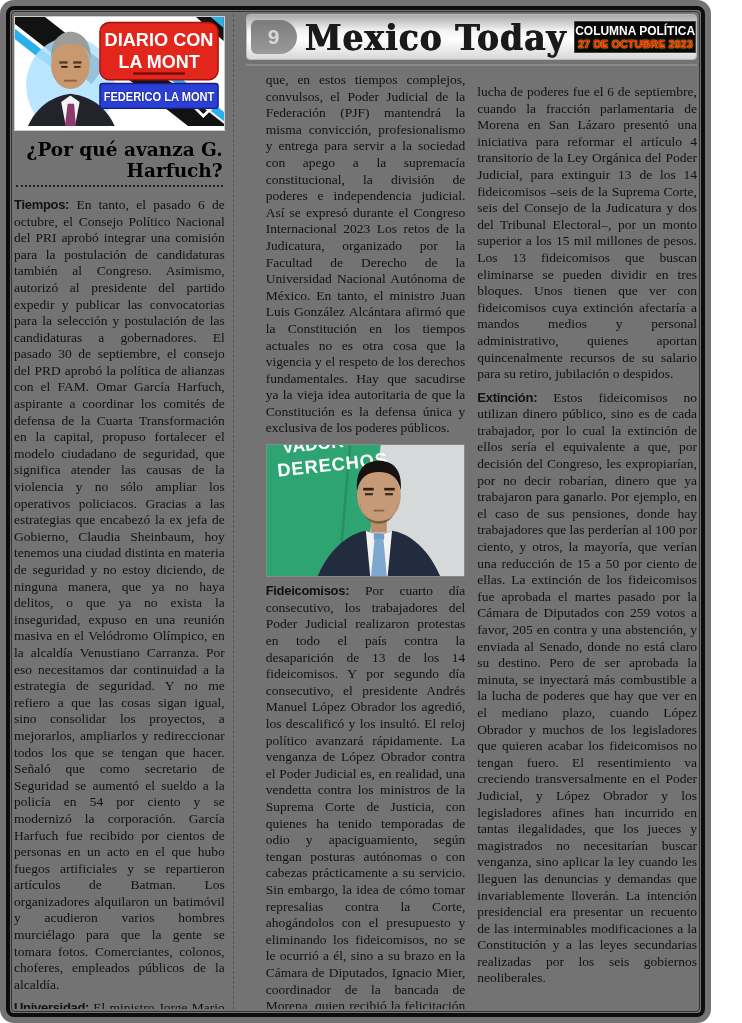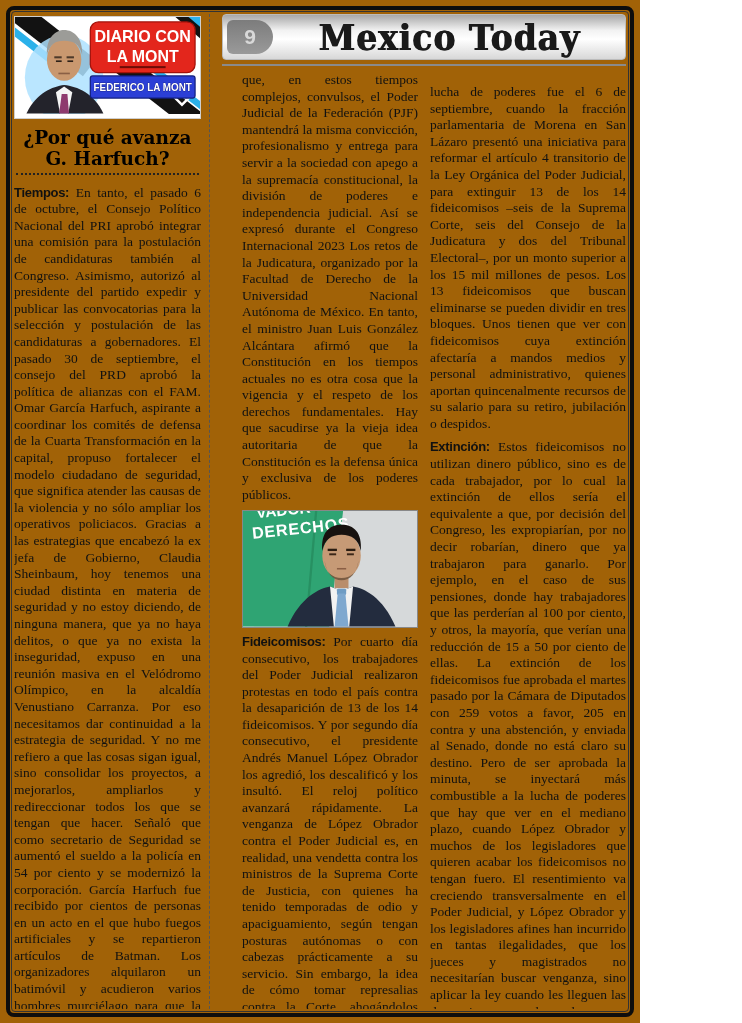--- a/index.html
+++ b/index.html
@@ -1,17 +1,17 @@
 <!DOCTYPE html>
 <html><head>
 <meta charset="utf-8">
 <style>
   html,body{margin:0;padding:0;background:#fff;}
-  .page{position:relative;width:640px;height:1023px;background:#a16207;box-sizing:border-box;
-        font-family:"Liberation Serif",serif;overflow:hidden;}
+  .page{position:relative;width:711px;height:1023px;background:#737373;box-sizing:border-box;
+        font-family:"Liberation Serif",serif;overflow:hidden;border-radius:14px;}
   .frame{position:absolute;inset:6px;border:4px solid #0d0d0d;border-radius:8px;box-sizing:border-box;}
   .frame::before{content:"";position:absolute;inset:1px;border:1px solid #333;border-radius:4px;pointer-events:none;}
   .content{position:absolute;inset:14px;display:grid;
            grid-template-columns:1fr 1fr 1fr;grid-template-rows:52px 1fr;
            column-gap:12px;box-sizing:border-box;overflow:hidden;}
   .col-left{grid-column:1;grid-row:1/3;padding-right:8px;border-right:1px dashed #555;overflow:hidden;}
   .masthead-row{grid-column:2/4;grid-row:1;display:flex;align-items:stretch;
                 border-bottom:2px solid #8a8a8a;padding-bottom:4px;}
   .col-mid{grid-column:2;grid-row:2;padding-top:6px;overflow:hidden;margin-left:20px;}
   .col-right{grid-column:3;grid-row:2;padding-top:6px;overflow:hidden;margin-top:12px;}
@@ -35,21 +35,21 @@
   .col-badge .l2{font-size:11.5px;color:#ee2212;white-space:nowrap;
                  text-shadow:0 0 1px #ffd400,0 0 2px #ffd400;transform:scaleX(0.95);}
 
   
   .body-text{font-size:13.5px;line-height:16.6px;text-align:justify;color:#111;margin:0 0 7px 0;}
   .sec-label{font-family:"Liberation Sans",sans-serif;font-weight:bold;font-size:13px;
              text-decoration-thickness:2px;letter-spacing:-0.3px;}
 
   
   .logo-wrap{border:1px solid #cfcfcf;margin:2px 0 8px 0;background:#fff;}
-  .headline{font-family:"DejaVu Serif",serif;font-weight:bold;font-size:18.5px;text-align:center;
+  .headline{font-family:"DejaVu Serif",serif;font-weight:bold;font-size:18.5px;text-align:right;
             margin:4px 2px 10px 2px;padding-bottom:4px;border-bottom:2px dotted #222;color:#000;}
 
   
   .photo-wrap{border:1px solid #888;margin:2px 0 6px 0;line-height:0;background:#d6d9da;}
   svg text{font-family:"Liberation Sans",sans-serif;}
 </style>
 </head>
 <body>
 
 <div class="page">
@@ -106,20 +106,24 @@
 
       <p class="body-text"><span class="sec-label">Tiempos:</span> <span>En tanto, el pasado 6 de octubre, el Consejo Político Nacional del PRI aprobó integrar una comisión para la postulación de candidaturas también al Congreso. Asimismo, autorizó al presidente del partido expedir y publicar las convocatorias para la selección y postulación de las candidaturas a gobernadores. El pasado 30 de septiembre, el consejo del PRD aprobó la política de alianzas con el FAM. Omar García Harfuch, aspirante a coordinar los comités de defensa de la Cuarta Transformación en la capital, propuso fortalecer el modelo ciudadano de seguridad, que significa atender las causas de la violencia y no sólo ampliar los operativos policiacos. Gracias a las estrategias que encabezó la ex jefa de Gobierno, Claudia Sheinbaum, hoy tenemos una ciudad distinta en materia de seguridad y no estoy diciendo, de ninguna manera, que ya no haya delitos, o que ya no exista la inseguridad, expuso en una reunión masiva en el Velódromo Olímpico, en la alcaldía Venustiano Carranza. Por eso necesitamos dar continuidad a la estrategia de seguridad. Y no me refiero a que las cosas sigan igual, sino consolidar los proyectos, a mejorarlos, ampliarlos y redireccionar todos los que se tengan que hacer. Señaló que como secretario de Seguridad se aumentó el sueldo a la policía en 54 por ciento y se modernizó la corporación. García Harfuch fue recibido por cientos de personas en un acto en el que hubo fuegos artificiales y se repartieron artículos de Batman. Los organizadores alquilaron un batimóvil y acudieron varios hombres murciélago para que la gente se tomara fotos. Comerciantes, colonos, choferes, empleados públicos de la alcaldía.</span></p>
 
       <p class="body-text"><span class="sec-label">Universidad:</span> <span>El ministro Jorge Mario Pardo Rebolledo, presidente de la primera sala de la Suprema Corte de - Justicia de la Nación (SCJN), afirmó -</span></p>
     </div>
 
     <div class="masthead-row">
       <div class="mast-bar">
         <div class="page-num">9</div>
         <div class="mast-title">Mexico Today</div>
+        <div class="col-badge">
+          <div class="l1">COLUMNA POLÍTICA</div>
+          <div class="l2">27 DE OCTUBRE 2023</div>
+        </div>
       </div>
     </div>
 
     <div class="col-mid">
       <p class="body-text">que, en estos tiempos complejos, convulsos, el Poder Judicial de la Federación (PJF) mantendrá la misma convicción, profesionalismo y entrega para servir a la sociedad con apego a la supremacía constitucional, la división de poderes e independencia judicial. Así se expresó durante el Congreso Internacional 2023 Los retos de la Judicatura, organizado por la Facultad de Derecho de la Universidad Nacional Autónoma de México. En tanto, el ministro Juan Luis González Alcántara afirmó que la Constitución en los tiempos actuales no es otra cosa que la vigencia y el respeto de los derechos fundamentales. Hay que sacudirse ya la vieja idea autoritaria de que la Constitución es la defensa única y exclusiva de los poderes públicos.</p>
 
       <div class="photo-wrap">
         <svg viewBox="0 0 226 150" width="100%">
           <rect x="0" y="0" width="226" height="150" fill="#d6d9da"></rect>
           <rect x="0" y="0" width="14" height="150" fill="#eceff0"></rect>

